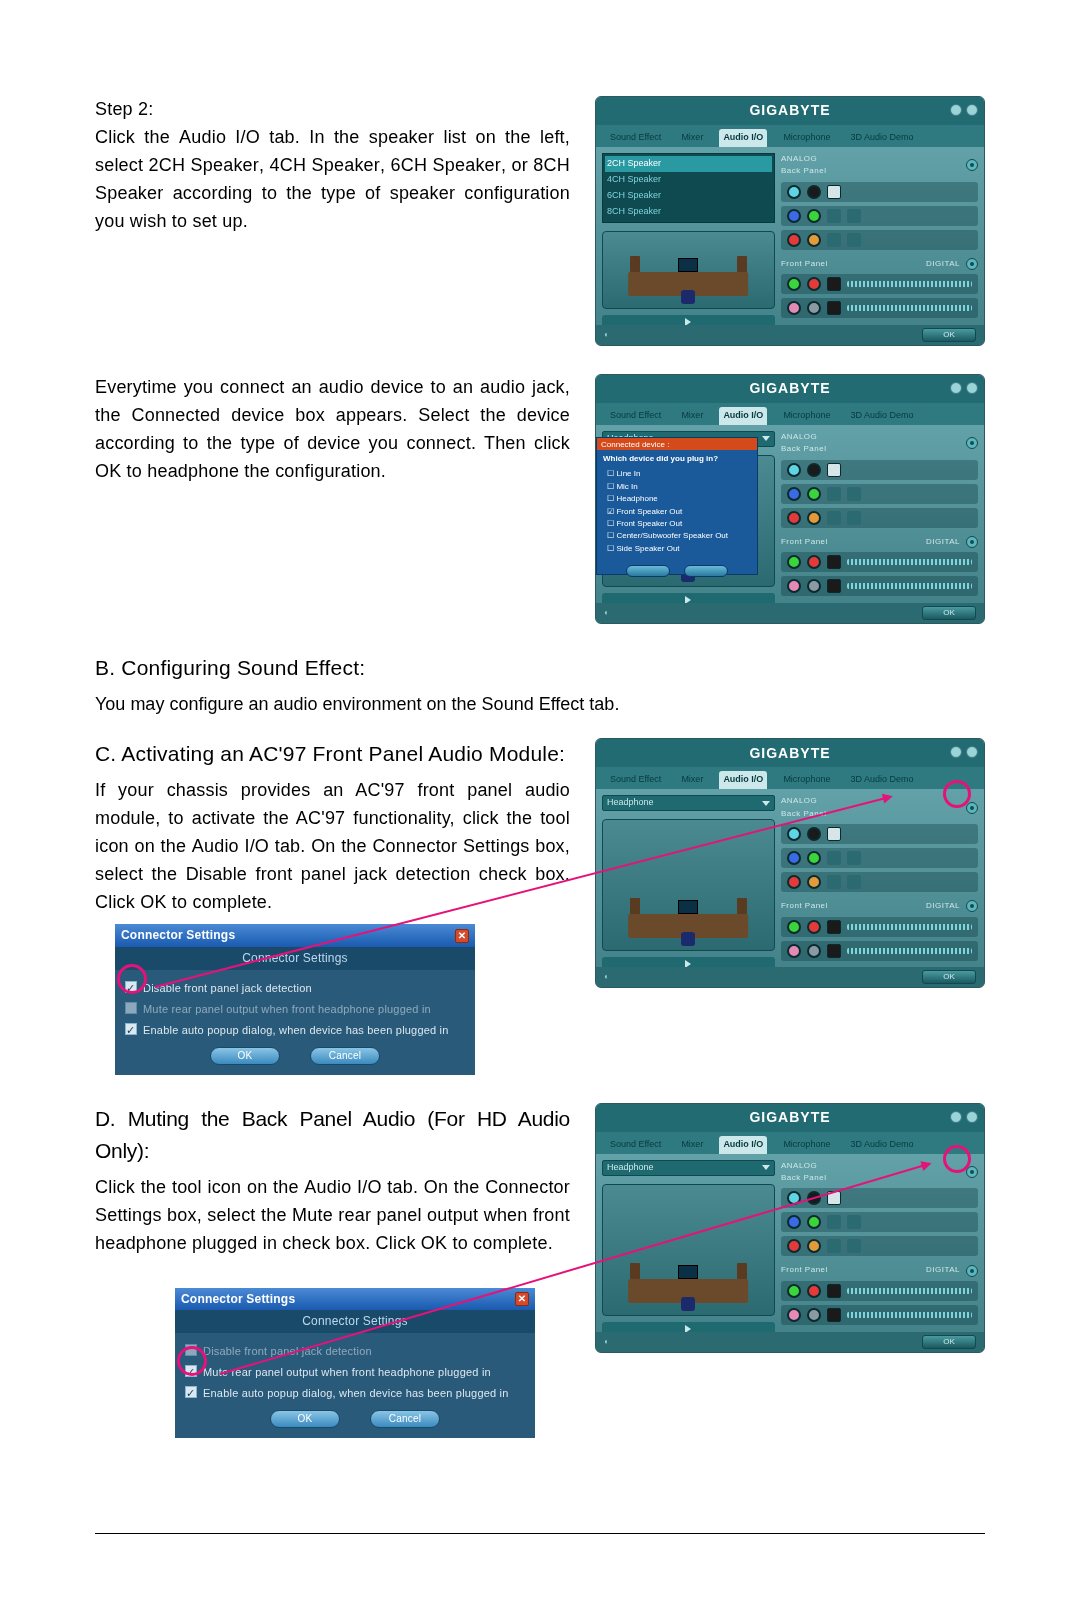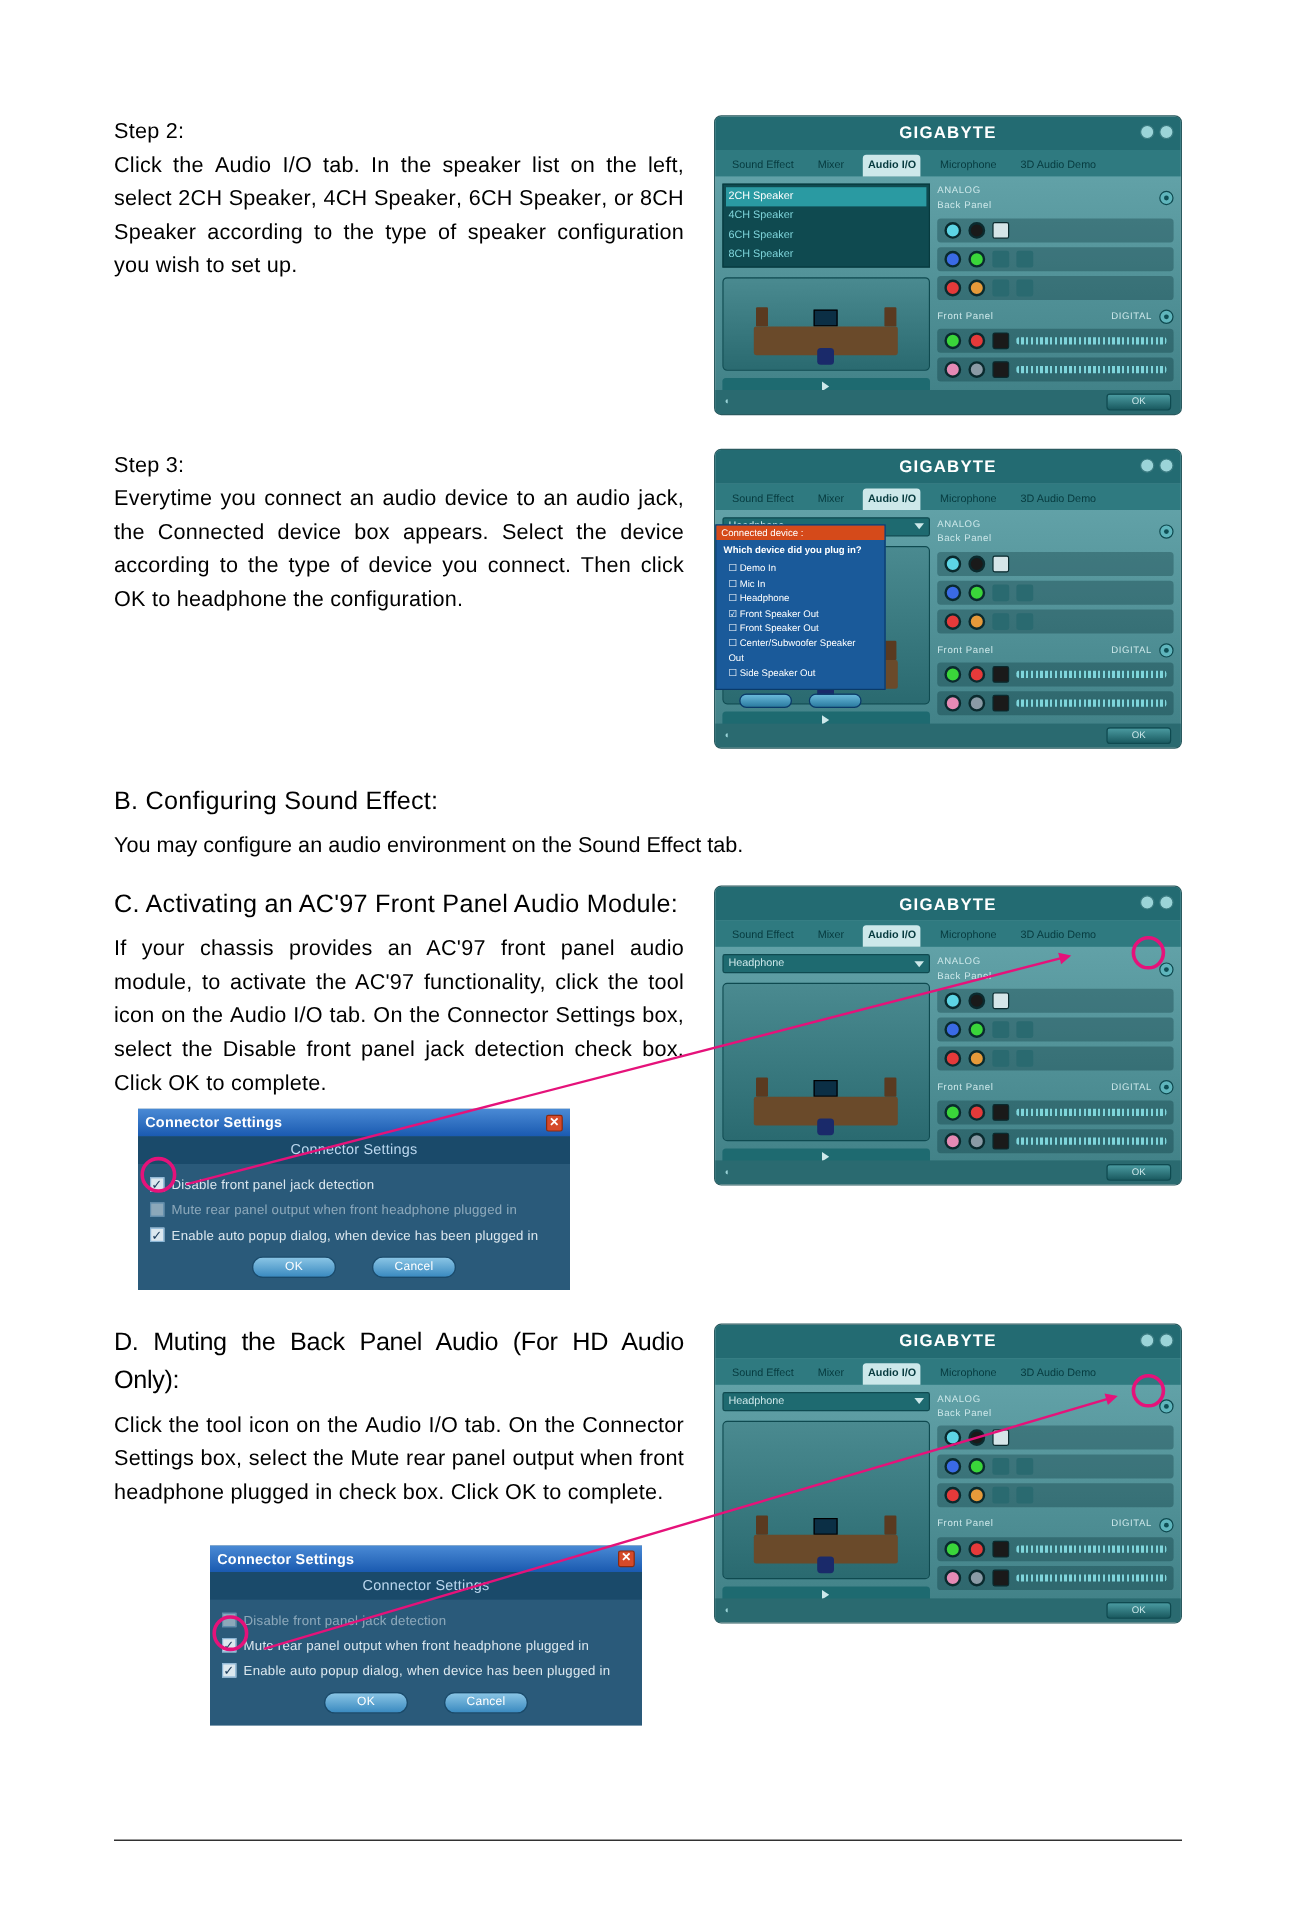--- a/index.html
+++ b/index.html
@@ -232,21 +232,21 @@
     border: 1px solid #0f4a50;
     border-radius: 3px;
     color:#cde8ea; font-size:8px;
     display:flex;align-items:center;justify-content:center;
   }
   .brand-small { color:#9bd4d8; font-size:8px; }
   
   .popup {
     position: absolute;
     left: 0; top: 62px;
-    width: 142px; height: 138px;
+    width: 162px; height: 138px;
     background: #1a5a9a;
     border: 1px solid #0a3a6a;
     font-size: 8px;
     color: #fff;
   }
   .popup .pbar { background:#d54a1a; height:12px; padding:1px 4px; font-size:8px; }
   .popup .plabel { padding:3px 6px; font-weight:700; }
   .popup .opts { padding:0 10px; }
   .popup .opts div::before { content:"☐ "; color:#fff; }
   .popup .opts div.chk::before { content:"☑ "; }
@@ -417,21 +417,20 @@
         <div class="panel-footer">
             <span class="brand-small">◐</span>
             <span class="ok-btn">OK</span>
           </div>
       </div>
     </div>
   </div>
 
   <div class="row">
     <div class="textcol">
-      <div>Step 3:</div>
       <div>
         <span>Everytime you connect an audio device to an audio jack, the </span><span class="medium">Connected device</span><span> box appears. Select the device according to the type of device you connect. Then click </span><span class="medium">OK</span><span> to headphone the configuration.</span>
       </div>
     </div>
     <div class="panel-wrap">
       <div class="audio-panel">
         <div class="titlebar">
             <span class="brand">GIGABYTE</span>
           <div class="winbtns">
               <span class="winbtn"></span>
@@ -503,21 +502,21 @@
         </div>
         <div class="panel-footer">
             <span class="brand-small">◐</span>
             <span class="ok-btn">OK</span>
           </div>
 
         <div class="popup">
           <div class="pbar">Connected device :</div>
           <div class="plabel">Which device did you plug in?</div>
           <div class="opts">
-            <div>Demo In</div>
+            <div>Line In</div>
             <div>Mic In</div>
             <div>Headphone</div>
             <div class="chk">Front Speaker Out</div>
             <div>Front Speaker Out</div>
             <div>Center/Subwoofer Speaker Out</div>
             <div>Side Speaker Out</div>
           </div>
           <div class="pbtns">
               <span class="pbtn"></span>
               <span class="pbtn"></span>

